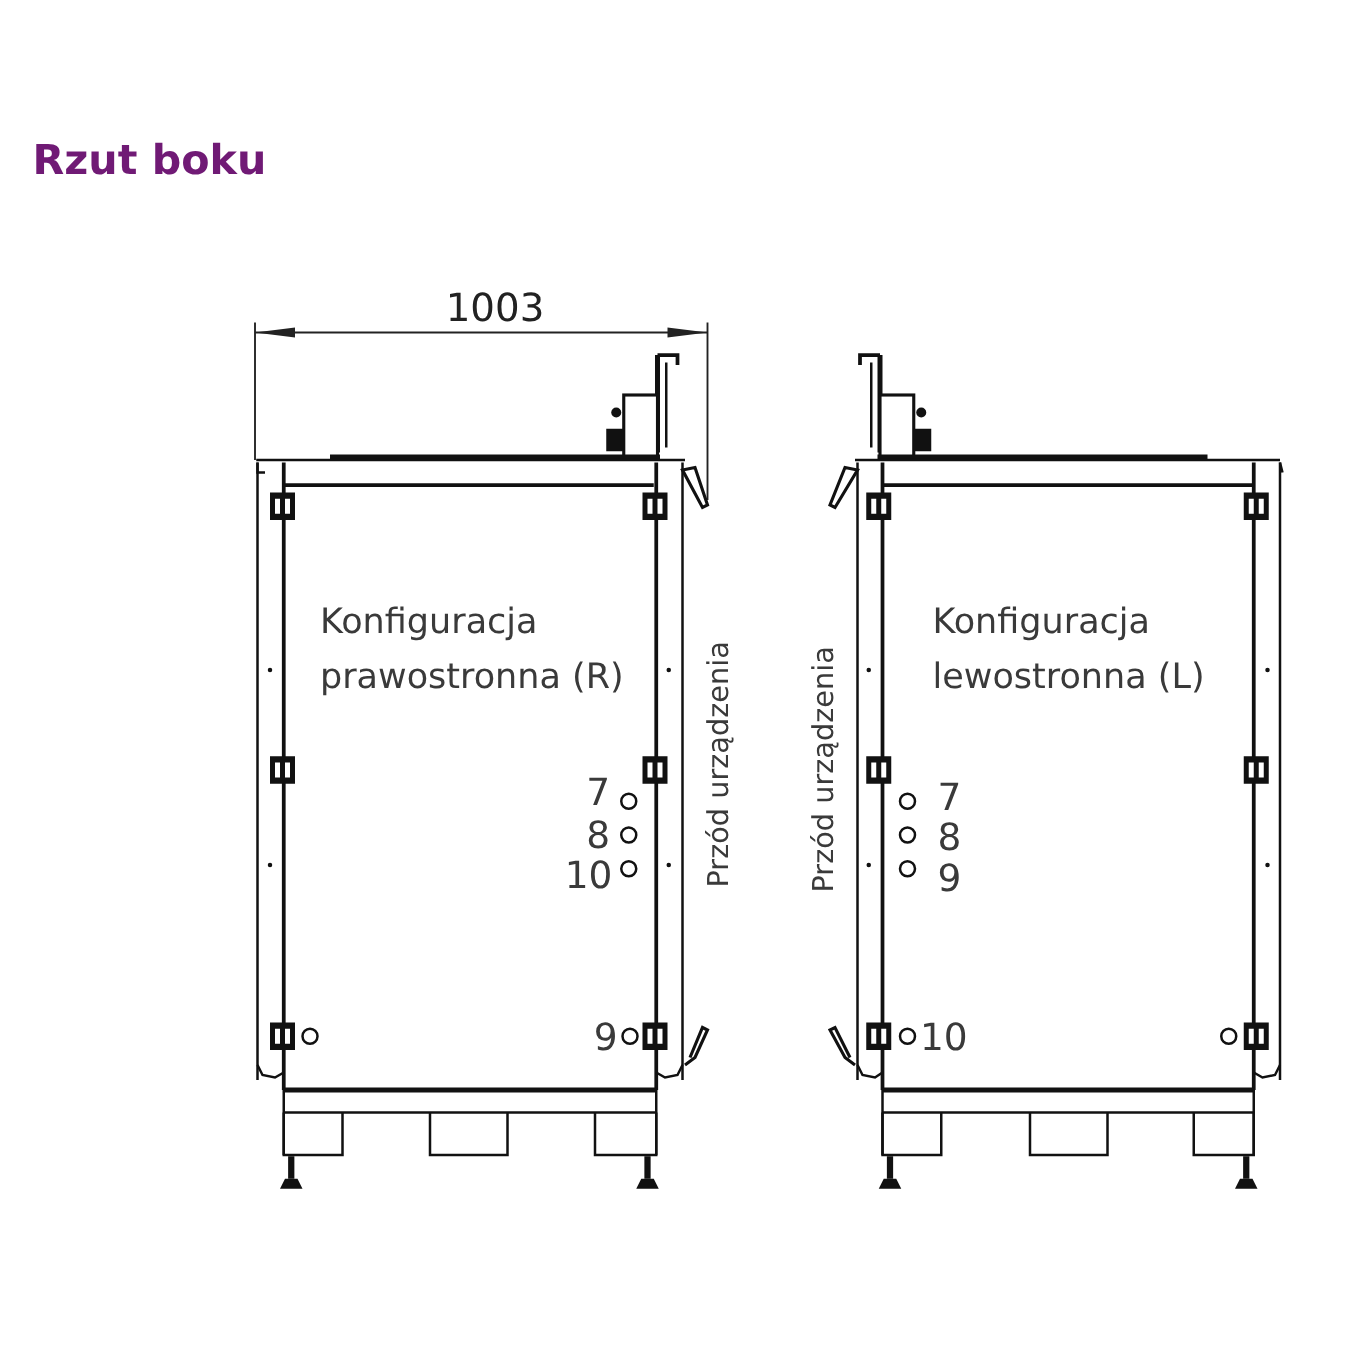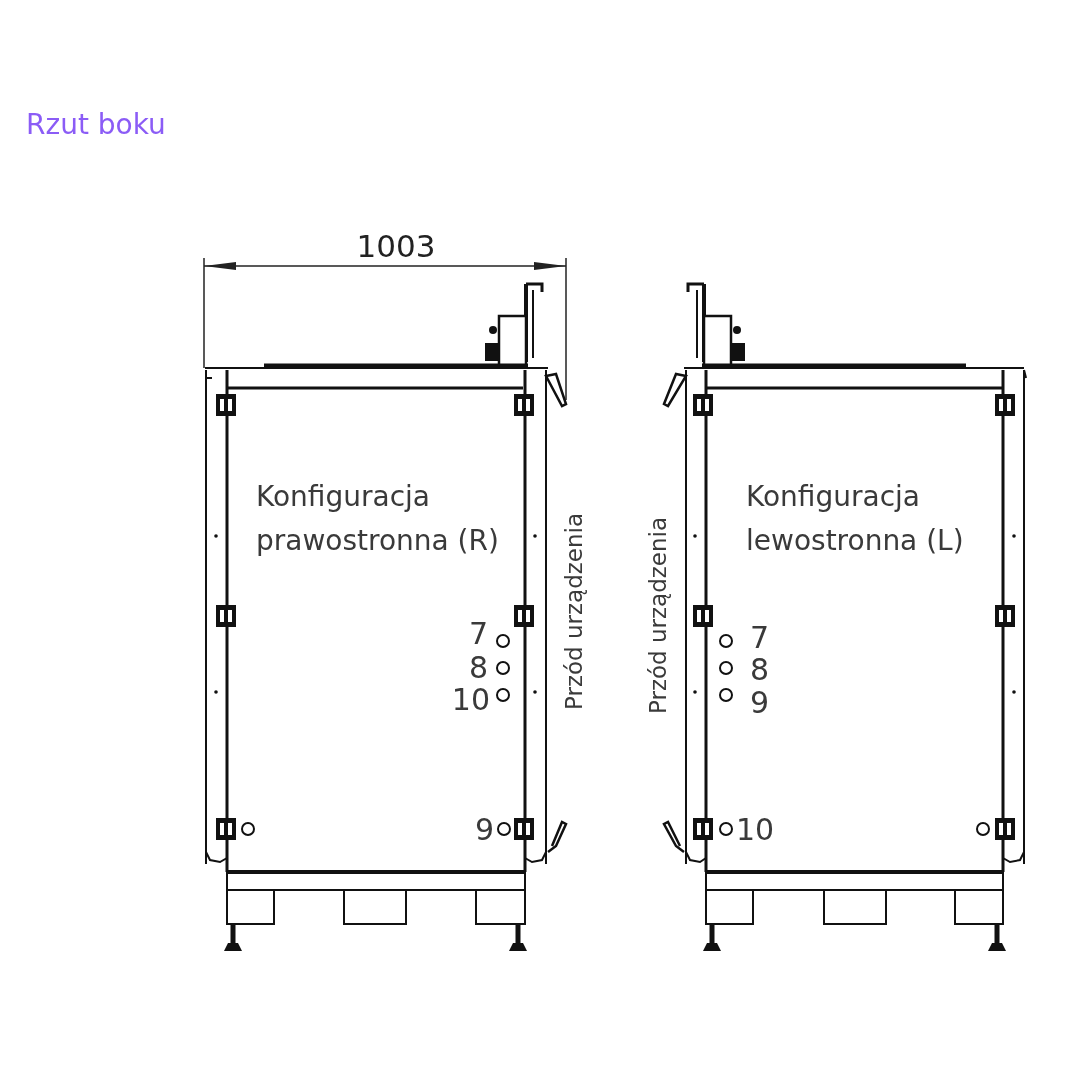--- a/index.html
+++ b/index.html
@@ -1,17 +1,17 @@
 <!DOCTYPE html>
 <html><head>
   <meta charset="utf-8">
   <style>
     html, body { margin: 0; padding: 0; background: #ffffff; }
     body { width: 1080px; height: 1080px; position: relative; overflow: hidden; font-family: "DejaVu Sans", sans-serif; }
-    .title { position: absolute; left: 26px; top: 108px; font-size: 28px; color: #8b5cf6; font-weight: normal; letter-spacing: 0px; }
+    .title { position: absolute; left: 26px; top: 108px; font-size: 33px; color: #701a75; font-weight: bold; letter-spacing: 0px; }
     svg.drawing { position: absolute; left: 0; top: 0; }
     .lbl { font-family: "DejaVu Sans", sans-serif; fill: #333333; }
     .dim { font-family: "DejaVu Sans", sans-serif; fill: #222222; font-size: 31px; }
     .conf { font-size: 28px; fill: #3a3a3a; }
     .num { font-size: 30px; fill: #3a3a3a; }
     .front { font-size: 23px; fill: #3a3a3a; }
   </style>
 </head>
 <body>
 

